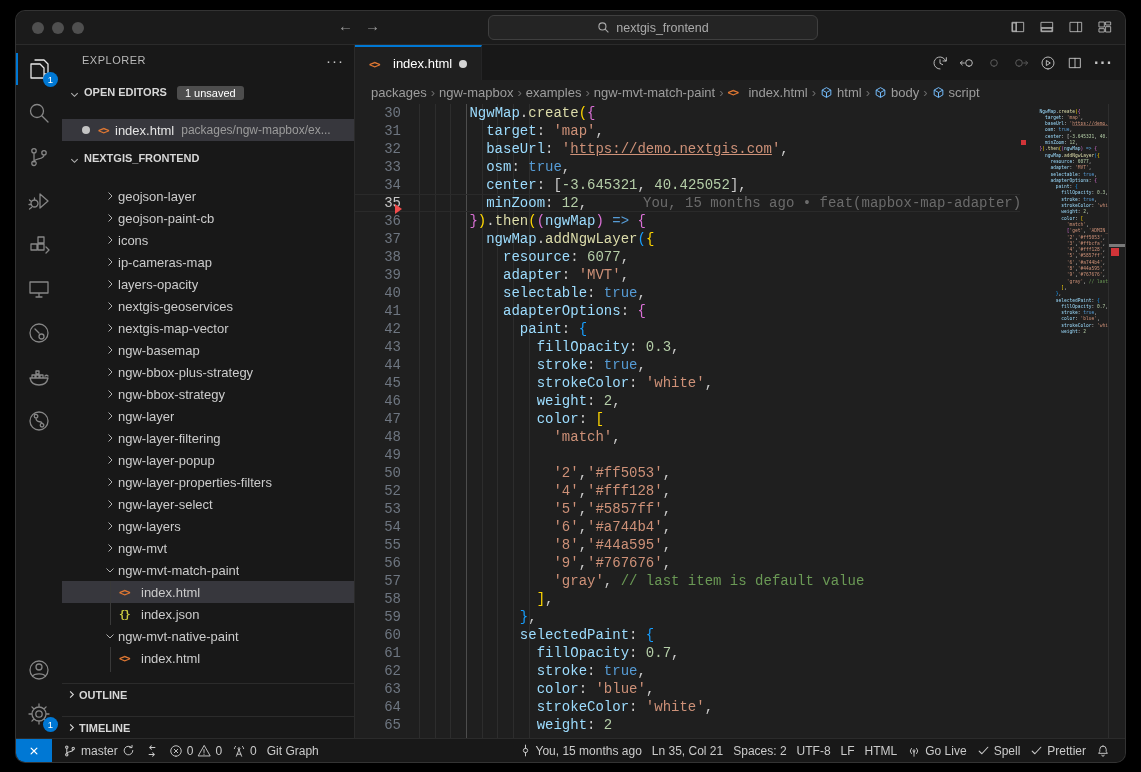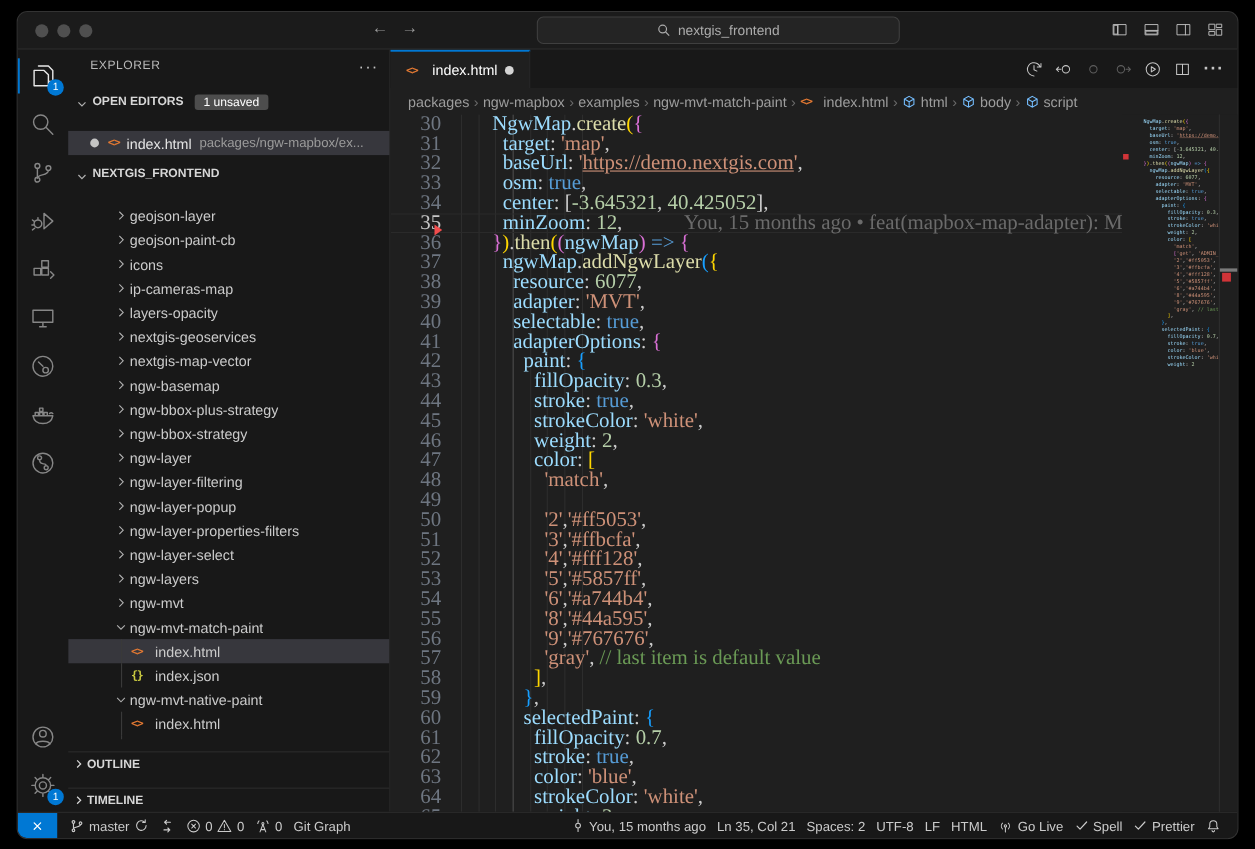--- a/index.html
+++ b/index.html
@@ -70,21 +70,21 @@
   .tab-actions .dim { color:#5f5f5f; }
   .tab-actions .more-dots { font-weight:bold; letter-spacing:1px; }
   .breadcrumbs { height:24px; flex:none; display:flex; align-items:center; padding-left:16px;
                  font-size:13px; color:#9d9d9d; overflow:hidden; white-space:nowrap; }
   .bc-sep { color:#6a6a6a; padding:0 4px; }
   .bc-item { display:flex; align-items:center; gap:4px; }
   .sym-icon { color:#75beff; display:flex; }
 
   .code-wrap { flex:1; display:flex; min-height:0; }
   .code-scroll { flex:1; min-width:0; position:relative; overflow:hidden;
-                 font-family:Liberation Serif, serif; font-size:19px; line-height:18px; }
+                 font-family:Liberation Mono, monospace; font-size:14px; line-height:18px; }
   .guide { position:absolute; top:0; bottom:0; width:1px; background:#2d2d2d; }
   .guide.active-g { background:#4d4d4d; }
   .line { display:flex; height:18px; white-space:pre; position:relative; }
   .line.cur { box-shadow:inset 0 1px 0 #2a2a2a, inset 0 -1px 0 #2a2a2a; }
   .ln { flex:0 0 46px; text-align:right; color:#6e7681; }
   .line.cur .ln { color:#c6c6c6; }
   .txt { padding-left:18px; }
   .tok-p { color:#cccccc; } .tok-v { color:#9cdcfe; } .tok-pr { color:#9cdcfe; }
   .tok-f { color:#dcdcaa; } .tok-s { color:#ce9178; } .tok-n { color:#b5cea8; }
   .tok-k { color:#569cd6; } .tok-c { color:#6a9955; }
@@ -576,21 +576,20 @@
                 <div class="line"><span class="ln">41</span><span class="txt"><span class="tok-p">          </span><span class="tok-pr">adapterOptions</span><span class="tok-p">: </span><span class="tok-bp">{</span></span></div>
                 <div class="line"><span class="ln">42</span><span class="txt"><span class="tok-p">            </span><span class="tok-pr">paint</span><span class="tok-p">: </span><span class="tok-bb">{</span></span></div>
                 <div class="line"><span class="ln">43</span><span class="txt"><span class="tok-p">              </span><span class="tok-pr">fillOpacity</span><span class="tok-p">: </span><span class="tok-n">0.3</span><span class="tok-p">,</span></span></div>
                 <div class="line"><span class="ln">44</span><span class="txt"><span class="tok-p">              </span><span class="tok-pr">stroke</span><span class="tok-p">: </span><span class="tok-k">true</span><span class="tok-p">,</span></span></div>
                 <div class="line"><span class="ln">45</span><span class="txt"><span class="tok-p">              </span><span class="tok-pr">strokeColor</span><span class="tok-p">: </span><span class="tok-s">'white'</span><span class="tok-p">,</span></span></div>
                 <div class="line"><span class="ln">46</span><span class="txt"><span class="tok-p">              </span><span class="tok-pr">weight</span><span class="tok-p">: </span><span class="tok-n">2</span><span class="tok-p">,</span></span></div>
                 <div class="line"><span class="ln">47</span><span class="txt"><span class="tok-p">              </span><span class="tok-pr">color</span><span class="tok-p">: </span><span class="tok-bg">[</span></span></div>
                 <div class="line"><span class="ln">48</span><span class="txt"><span class="tok-p">                </span><span class="tok-s">'match'</span><span class="tok-p">,</span></span></div>
                 <div class="line"><span class="ln">49</span></div>
                 <div class="line"><span class="ln">50</span><span class="txt"><span class="tok-p">                </span><span class="tok-s">'2'</span><span class="tok-p">,</span><span class="tok-s">'#ff5053'</span><span class="tok-p">,</span></span></div>
-                <div class="line"><span class="ln">51</span><span class="txt"><span class="tok-p">                </span><span class="tok-s">'3'</span><span class="tok-p">,</span><span class="tok-s">'#ffbcfa'</span><span class="tok-p">,</span></span></div>
                 <div class="line"><span class="ln">52</span><span class="txt"><span class="tok-p">                </span><span class="tok-s">'4'</span><span class="tok-p">,</span><span class="tok-s">'#fff128'</span><span class="tok-p">,</span></span></div>
                 <div class="line"><span class="ln">53</span><span class="txt"><span class="tok-p">                </span><span class="tok-s">'5'</span><span class="tok-p">,</span><span class="tok-s">'#5857ff'</span><span class="tok-p">,</span></span></div>
                 <div class="line"><span class="ln">54</span><span class="txt"><span class="tok-p">                </span><span class="tok-s">'6'</span><span class="tok-p">,</span><span class="tok-s">'#a744b4'</span><span class="tok-p">,</span></span></div>
                 <div class="line"><span class="ln">55</span><span class="txt"><span class="tok-p">                </span><span class="tok-s">'8'</span><span class="tok-p">,</span><span class="tok-s">'#44a595'</span><span class="tok-p">,</span></span></div>
                 <div class="line"><span class="ln">56</span><span class="txt"><span class="tok-p">                </span><span class="tok-s">'9'</span><span class="tok-p">,</span><span class="tok-s">'#767676'</span><span class="tok-p">,</span></span></div>
                 <div class="line"><span class="ln">57</span><span class="txt"><span class="tok-p">                </span><span class="tok-s">'gray'</span><span class="tok-p">, </span><span class="tok-c">// last item is default value</span></span></div>
                 <div class="line"><span class="ln">58</span><span class="txt"><span class="tok-p">              </span><span class="tok-bg">]</span><span class="tok-p">,</span></span></div>
                 <div class="line"><span class="ln">59</span><span class="txt"><span class="tok-p">            </span><span class="tok-bb">}</span><span class="tok-p">,</span></span></div>
                 <div class="line"><span class="ln">60</span><span class="txt"><span class="tok-p">            </span><span class="tok-pr">selectedPaint</span><span class="tok-p">: </span><span class="tok-bb">{</span></span></div>
                 <div class="line"><span class="ln">61</span><span class="txt"><span class="tok-p">              </span><span class="tok-pr">fillOpacity</span><span class="tok-p">: </span><span class="tok-n">0.7</span><span class="tok-p">,</span></span></div>

